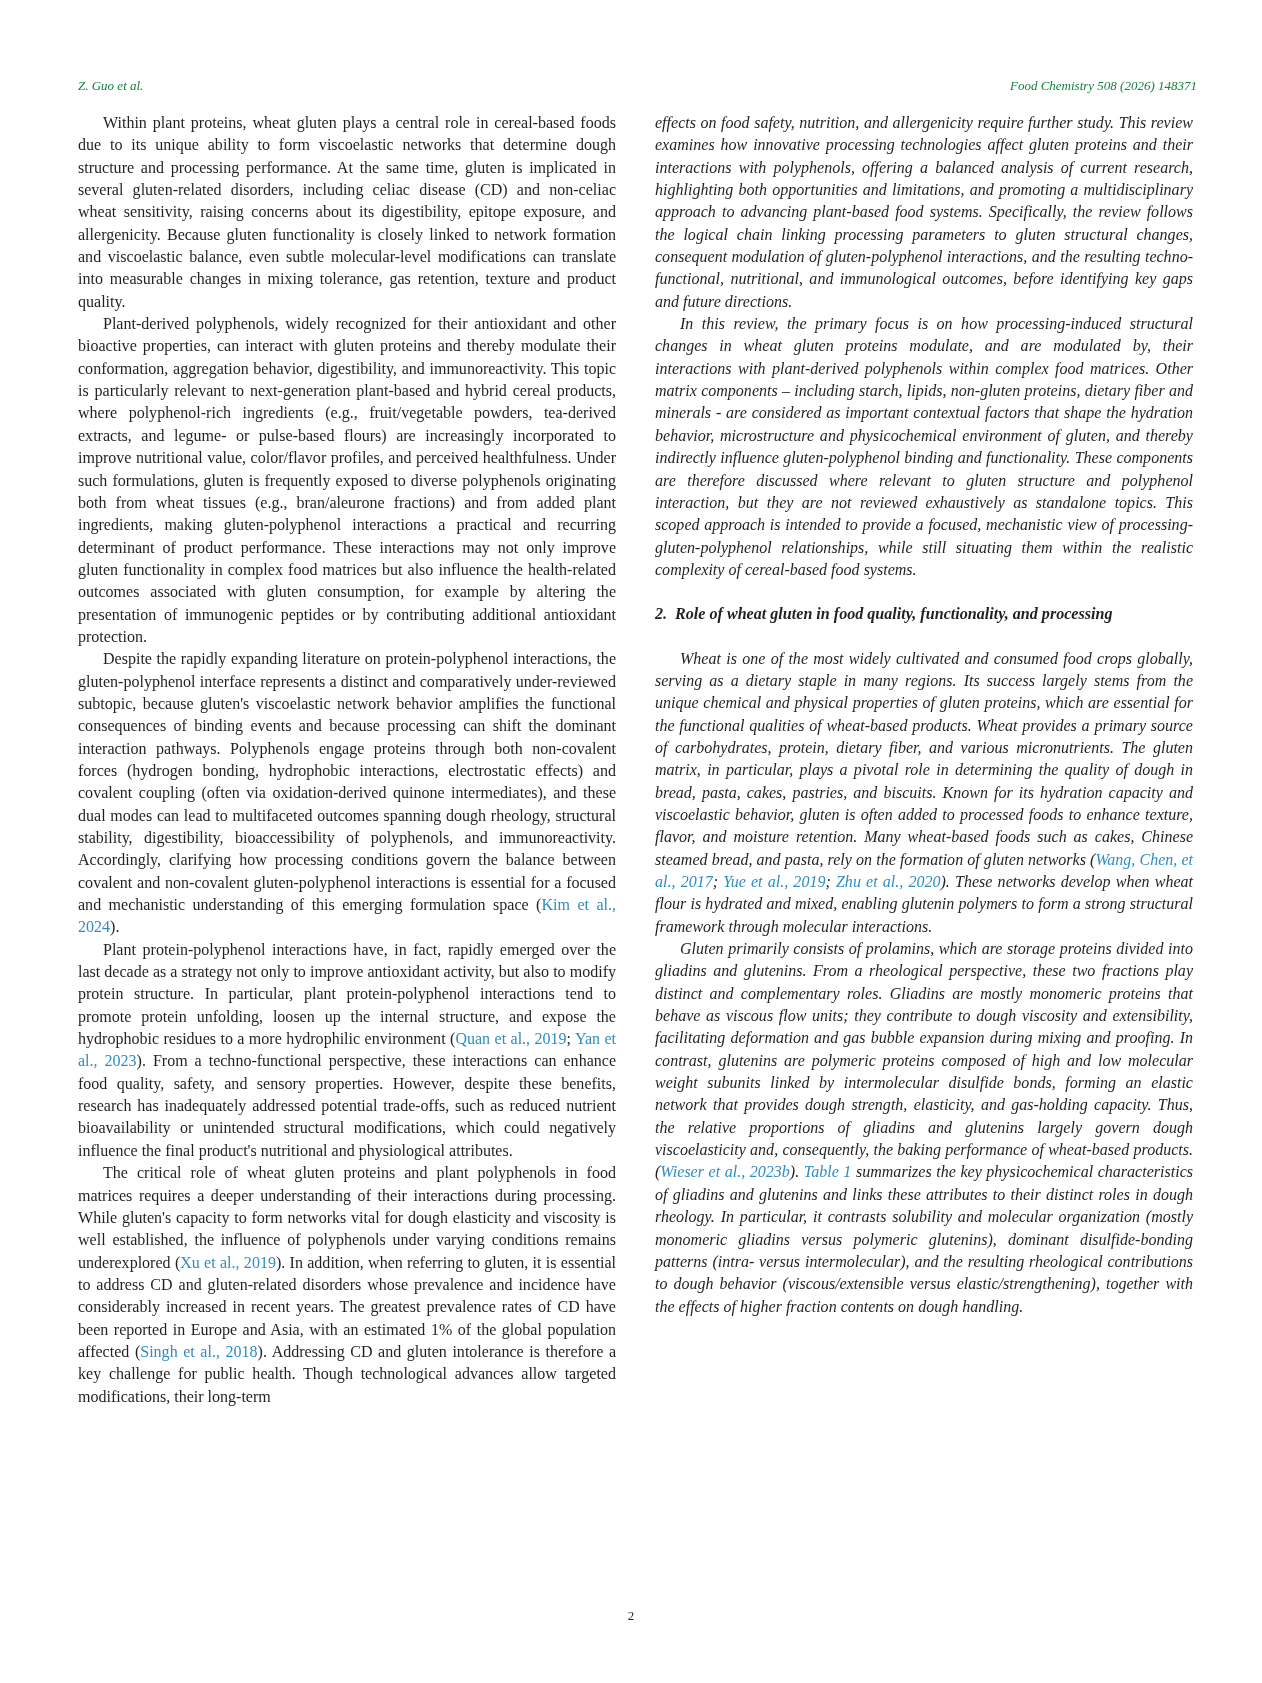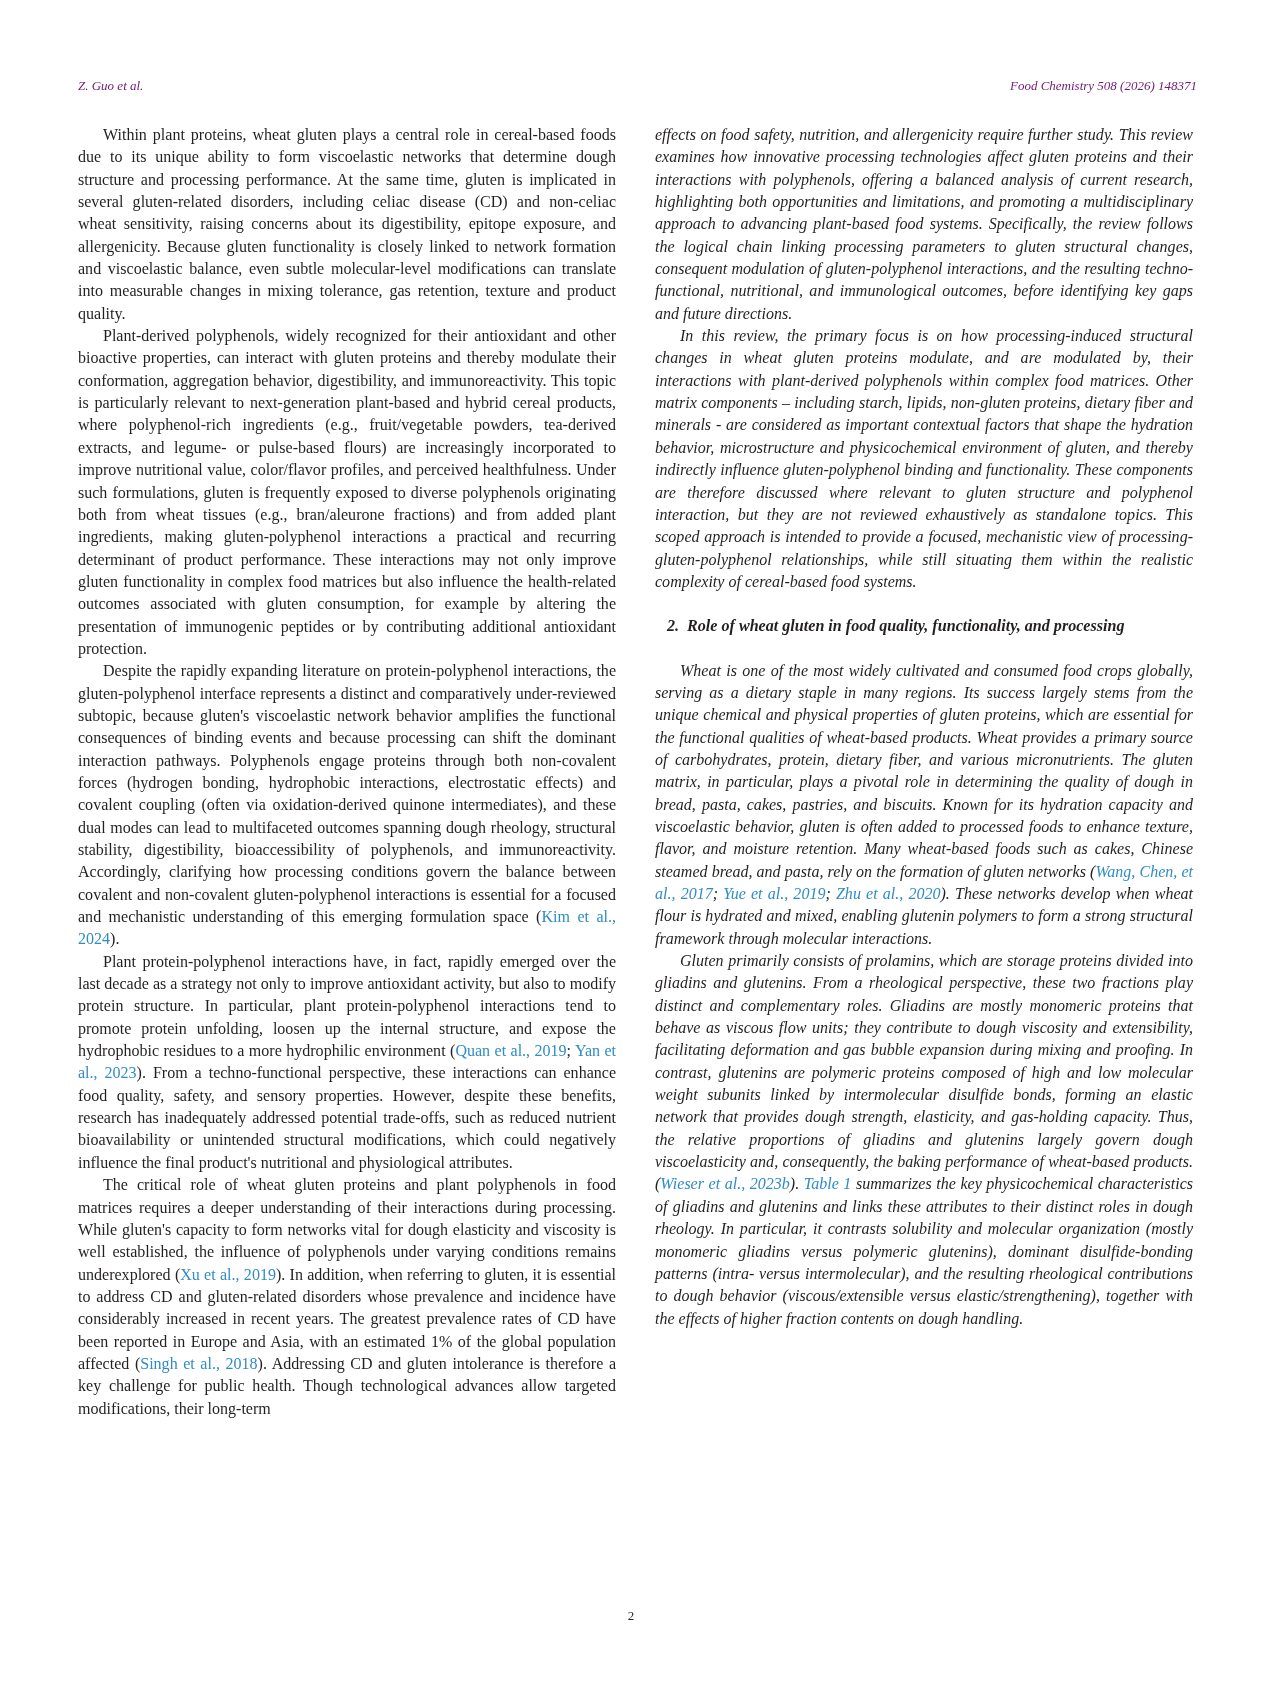--- a/index.html
+++ b/index.html
@@ -1,27 +1,27 @@
 <!DOCTYPE html>
 <html><head>
 <meta charset="utf-8">
 <style>
   html, body { margin: 0; padding: 0; background: #ffffff; }
   body { width: 1262px; height: 1683px; position: relative; overflow: hidden;
          font-family: "Liberation Serif", "DejaVu Serif", serif; color: #231f20; }
-  .running-head { position: absolute; top: 78px; font-style: italic; font-size: 13px; color: #701a75; }
+  .running-head { position: absolute; top: 78px; font-style: italic; font-size: 13px; color: #15803d; }
   .rh-left { left: 78px; }
   .rh-right { right: 65px; font-style: italic; }
-  .col { position: absolute; top: 124px; width: 538px; font-size: 16.05px; line-height: 22.35px;
+  .col { position: absolute; top: 112px; width: 538px; font-size: 16.05px; line-height: 22.35px;
          text-align: justify; hyphens: auto; }
   .col-left { left: 78px; }
   .col-right { left: 655px; font-style: italic; }
   .col p { margin: 0; text-indent: 25px; }
   a.cite { color: #2f8cc4; text-decoration: none; }
-  h2.section-heading { margin: 22px 0 22px 12px; font-size: 16.1px; line-height: 22.35px; font-weight: bold; text-align: left; }
+  h2.section-heading { margin: 22px 0 22px 0; font-size: 16.1px; line-height: 22.35px; font-weight: bold; text-align: left; }
   h2.section-heading .num { margin-right: 8px; }
   .page-number { position: absolute; top: 1608px; left: 0; width: 1262px; text-align: center; font-size: 13px; }
 </style>
 </head>
 <body>
 
 <div class="running-head rh-left">Z. Guo et al.</div>
 <div class="running-head rh-right">Food Chemistry 508 (2026) 148371</div>
 
 <div class="col col-left">

